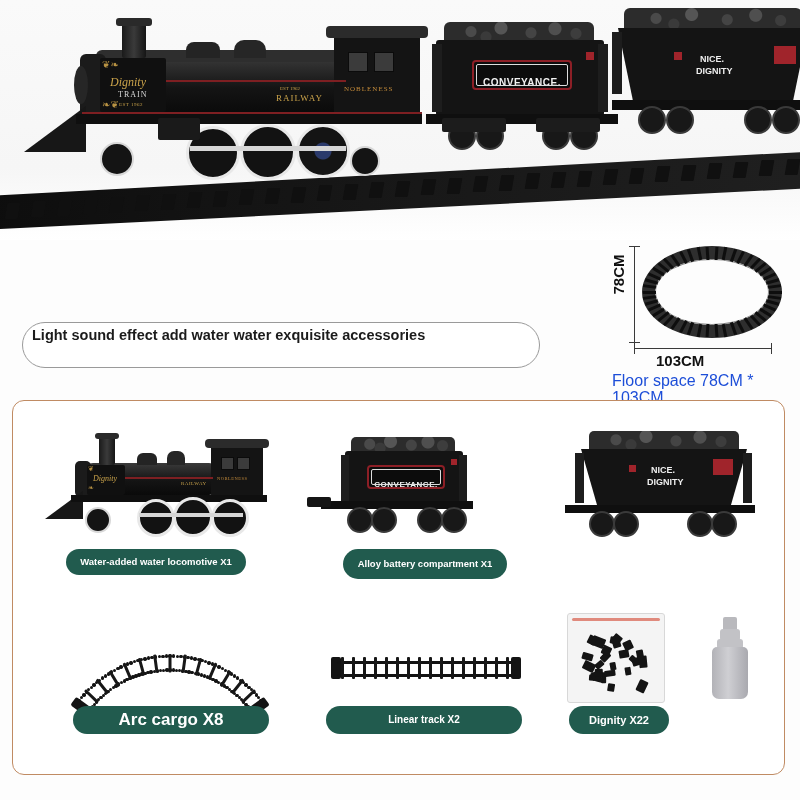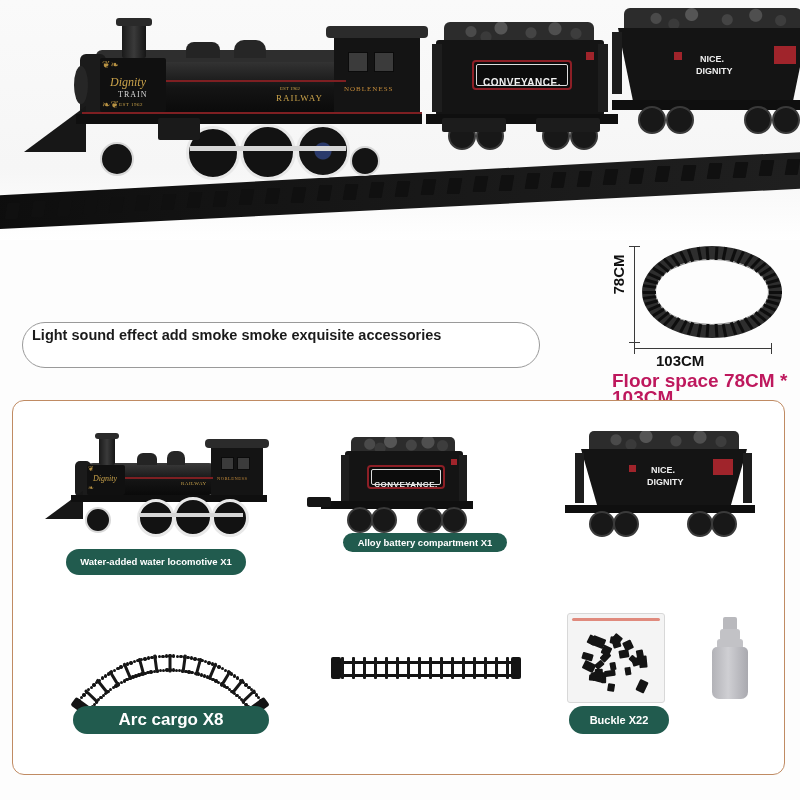--- a/index.html
+++ b/index.html
@@ -73,22 +73,22 @@
   .loop-inner-line{position:absolute;inset:13px;border-radius:50%/50%;border:1px solid #8a8a8a;box-sizing:border-box;}
   .dimline-v{position:absolute;left:30px;top:8px;width:1px;height:96px;background:#3a3a3a;}
   .dimcap-v-t{position:absolute;left:25px;top:8px;width:11px;height:1px;background:#3a3a3a;}
   .dimcap-v-b{position:absolute;left:25px;top:104px;width:11px;height:1px;background:#3a3a3a;}
   .dim-v-label{position:absolute;left:-6px;top:28px;font-size:15px;font-weight:bold;color:#111;
      transform:rotate(-90deg);transform-origin:center;white-space:nowrap;}
   .dimline-h{position:absolute;left:30px;top:110px;width:138px;height:1px;background:#3a3a3a;}
   .dimcap-h-l{position:absolute;left:30px;top:105px;width:1px;height:11px;background:#3a3a3a;}
   .dimcap-h-r{position:absolute;left:167px;top:105px;width:1px;height:11px;background:#3a3a3a;}
   .dim-h-label{position:absolute;left:52px;top:114px;font-size:15px;font-weight:bold;color:#111;}
-  .dim-caption{position:absolute;left:8px;top:134px;width:180px;font-size:19px;font-weight:bold;
-     color:#be185d;line-height:17px;}
+  .dim-caption{position:absolute;left:8px;top:134px;width:180px;font-size:16px;font-weight:normal;
+     color:#1d4ed8;line-height:17px;}
 
   
   .panel{position:absolute;left:12px;top:400px;width:773px;height:375px;
      border:1.5px solid #c08b63;border-radius:12px;box-sizing:border-box;background:#fff;}
 
   .cell{position:absolute;}
   .pill{position:absolute;background:#215b4e;border-radius:16px;display:flex;
      align-items:center;justify-content:center;box-sizing:border-box;padding:3px 8px;}
   .pill span{color:#ffffff;font-weight:bold;text-align:center;line-height:12px;}
 
@@ -233,21 +233,21 @@
       <div class="redbadge" style="left:166px;top:40px;width:22px;height:18px;"></div>
       <div class="blk" style="left:4px;top:94px;width:206px;height:10px;background:#0f0f0f;"></div>
       <div class="wheel-dk" style="left:30px;top:100px;width:24px;height:24px;"></div>
       <div class="wheel-dk" style="left:58px;top:100px;width:24px;height:24px;"></div>
       <div class="wheel-dk" style="left:136px;top:100px;width:24px;height:24px;"></div>
       <div class="wheel-dk" style="left:164px;top:100px;width:24px;height:24px;"></div>
     </div>
   </div>
 
   <div class="subtitle-pill"></div>
-  <div class="subtitle-text">Light sound effect add smoke smoke exquisite accessories</div>
+  <div class="subtitle-text">Light sound effect add water water exquisite accessories</div>
 
   <div class="dim">
     <div class="loop">
       <div class="loop-outer"></div>
       <div class="loop-inner-line"></div>
       <div id="loopTicks">
           <div class="loop-tick" style="left: 131.5px; top: 39.5px; transform: rotate(90deg);"></div>
           <div class="loop-tick" style="left: 130.913px; top: 44.8105px; transform: rotate(97.8261deg);"></div>
           <div class="loop-tick" style="left: 129.164px; top: 50.0221px; transform: rotate(105.652deg);"></div>
           <div class="loop-tick" style="left: 126.284px; top: 55.0376px; transform: rotate(113.478deg);"></div>
@@ -348,21 +348,21 @@
         <span style="font-size:8px;">CONVEYANCE.</span>
       </div>
       <div class="redbadge" style="left:150px;top:32px;width:6px;height:6px;"></div>
       <div class="blk" style="left:20px;top:74px;width:152px;height:8px;background:#0f0f0f;"></div>
       <div class="blk" style="left:6px;top:70px;width:24px;height:10px;background:#151515;border-radius:2px;"></div>
       <div class="wheel-dk" style="left:46px;top:80px;width:22px;height:22px;"></div>
       <div class="wheel-dk" style="left:70px;top:80px;width:22px;height:22px;"></div>
       <div class="wheel-dk" style="left:116px;top:80px;width:22px;height:22px;"></div>
       <div class="wheel-dk" style="left:140px;top:80px;width:22px;height:22px;"></div>
     </div>
-    <div class="pill" style="left:330px;top:132px;width:164px;height:19px;">
+    <div class="pill" style="left:330px;top:148px;width:164px;height:30px;">
       <span style="font-size:9.5px;">Alloy battery compartment X1</span>
     </div>
 
     <div class="cell" style="left:540px;top:20px;width:220px;height:145px;">
       <div class="coal" style="left:36px;top:10px;width:150px;height:22px;border-radius:5px 5px 0 0;"></div>
       <div class="blk" style="left:28px;top:28px;width:166px;height:58px;
            clip-path:polygon(0% 0%,100% 0%,90% 100%,10% 100%);"></div>
       <div class="blk2" style="left:22px;top:32px;width:9px;height:50px;"></div>
       <div class="blk2" style="left:190px;top:32px;width:9px;height:50px;"></div>
       <div style="position:absolute;left:98px;top:44px;color:#efefef;font-size:9px;font-weight:bold;">NICE.</div>
@@ -540,20 +540,23 @@
           <div class="trk-tie" style="left: 98px; top: 6px; width: 3px; height: 22px;"></div>
           <div class="trk-tie" style="left: 109px; top: 6px; width: 3px; height: 22px;"></div>
           <div class="trk-tie" style="left: 120px; top: 6px; width: 3px; height: 22px;"></div>
           <div class="trk-tie" style="left: 131px; top: 6px; width: 3px; height: 22px;"></div>
           <div class="trk-tie" style="left: 142px; top: 6px; width: 3px; height: 22px;"></div>
           <div class="trk-tie" style="left: 153px; top: 6px; width: 3px; height: 22px;"></div>
           <div class="trk-tie" style="left: 164px; top: 6px; width: 3px; height: 22px;"></div>
           <div class="trk-tie" style="left: 175px; top: 6px; width: 3px; height: 22px;"></div>
         </div>
     </div>
+    <div class="pill" style="left:313px;top:305px;width:196px;height:28px;">
+      <span style="font-size:10px;">Linear track X2</span>
+    </div>
 
     <div class="cell" style="left:548px;top:212px;width:110px;height:92px;">
       <div class="bag" style="left:6px;top:0;width:96px;height:88px;">
         <div class="bagzip"></div>
         <div id="buckles" style="position:absolute;inset:0;">
             <div class="buckle" style="left: 41.4632px; top: 49.1611px; width: 7.69285px; height: 6.21989px; transform: rotate(79.7778deg);"></div>
             <div class="buckle" style="left: 42.3574px; top: 24.085px; width: 12.2732px; height: 7.9471px; transform: rotate(73.9483deg);"></div>
             <div class="buckle" style="left: 29.9286px; top: 60.6252px; width: 10.9447px; height: 5.38291px; transform: rotate(89.7392deg);"></div>
             <div class="buckle" style="left: 27.1644px; top: 54.9422px; width: 7.94787px; height: 7.802px; transform: rotate(87.706deg);"></div>
             <div class="buckle" style="left: 23.8672px; top: 22.6038px; width: 12.6347px; height: 9.84943px; transform: rotate(21.7377deg);"></div>
@@ -575,21 +578,21 @@
             <div class="buckle" style="left: 21.0058px; top: 61.2471px; width: 12.3775px; height: 6.32234px; transform: rotate(4.39198deg);"></div>
             <div class="buckle" style="left: 22.6489px; top: 56.7678px; width: 11.1863px; height: 8.30161px; transform: rotate(156.525deg);"></div>
             <div class="buckle" style="left: 26.8703px; top: 63.1887px; width: 8.01204px; height: 5.18701px; transform: rotate(14.7238deg);"></div>
             <div class="buckle" style="left: 15.176px; top: 47.9295px; width: 11.9844px; height: 9.21618px; transform: rotate(26.2091deg);"></div>
             <div class="buckle" style="left: 41.6649px; top: 22.7063px; width: 8.67742px; height: 7.44159px; transform: rotate(11.537deg);"></div>
             <div class="buckle" style="left: 33.9171px; top: 31.976px; width: 8.77631px; height: 8.95276px; transform: rotate(24.5965deg);"></div>
           </div>
       </div>
     </div>
     <div class="pill" style="left:556px;top:305px;width:100px;height:28px;">
-      <span style="font-size:11px;">Buckle X22</span>
+      <span style="font-size:11px;">Dignity X22</span>
     </div>
 
     <div class="cell" style="left:678px;top:212px;width:80px;height:92px;">
       <div class="bottle-cap" style="left:32px;top:4px;width:14px;height:14px;"></div>
       <div class="bottle-neck" style="left:29px;top:16px;width:20px;height:12px;border-radius:3px;"></div>
       <div class="bottle-neck" style="left:26px;top:26px;width:26px;height:10px;border-radius:3px;"></div>
       <div class="bottle-body" style="left:21px;top:34px;width:36px;height:52px;"></div>
     </div>
 
   </div>

